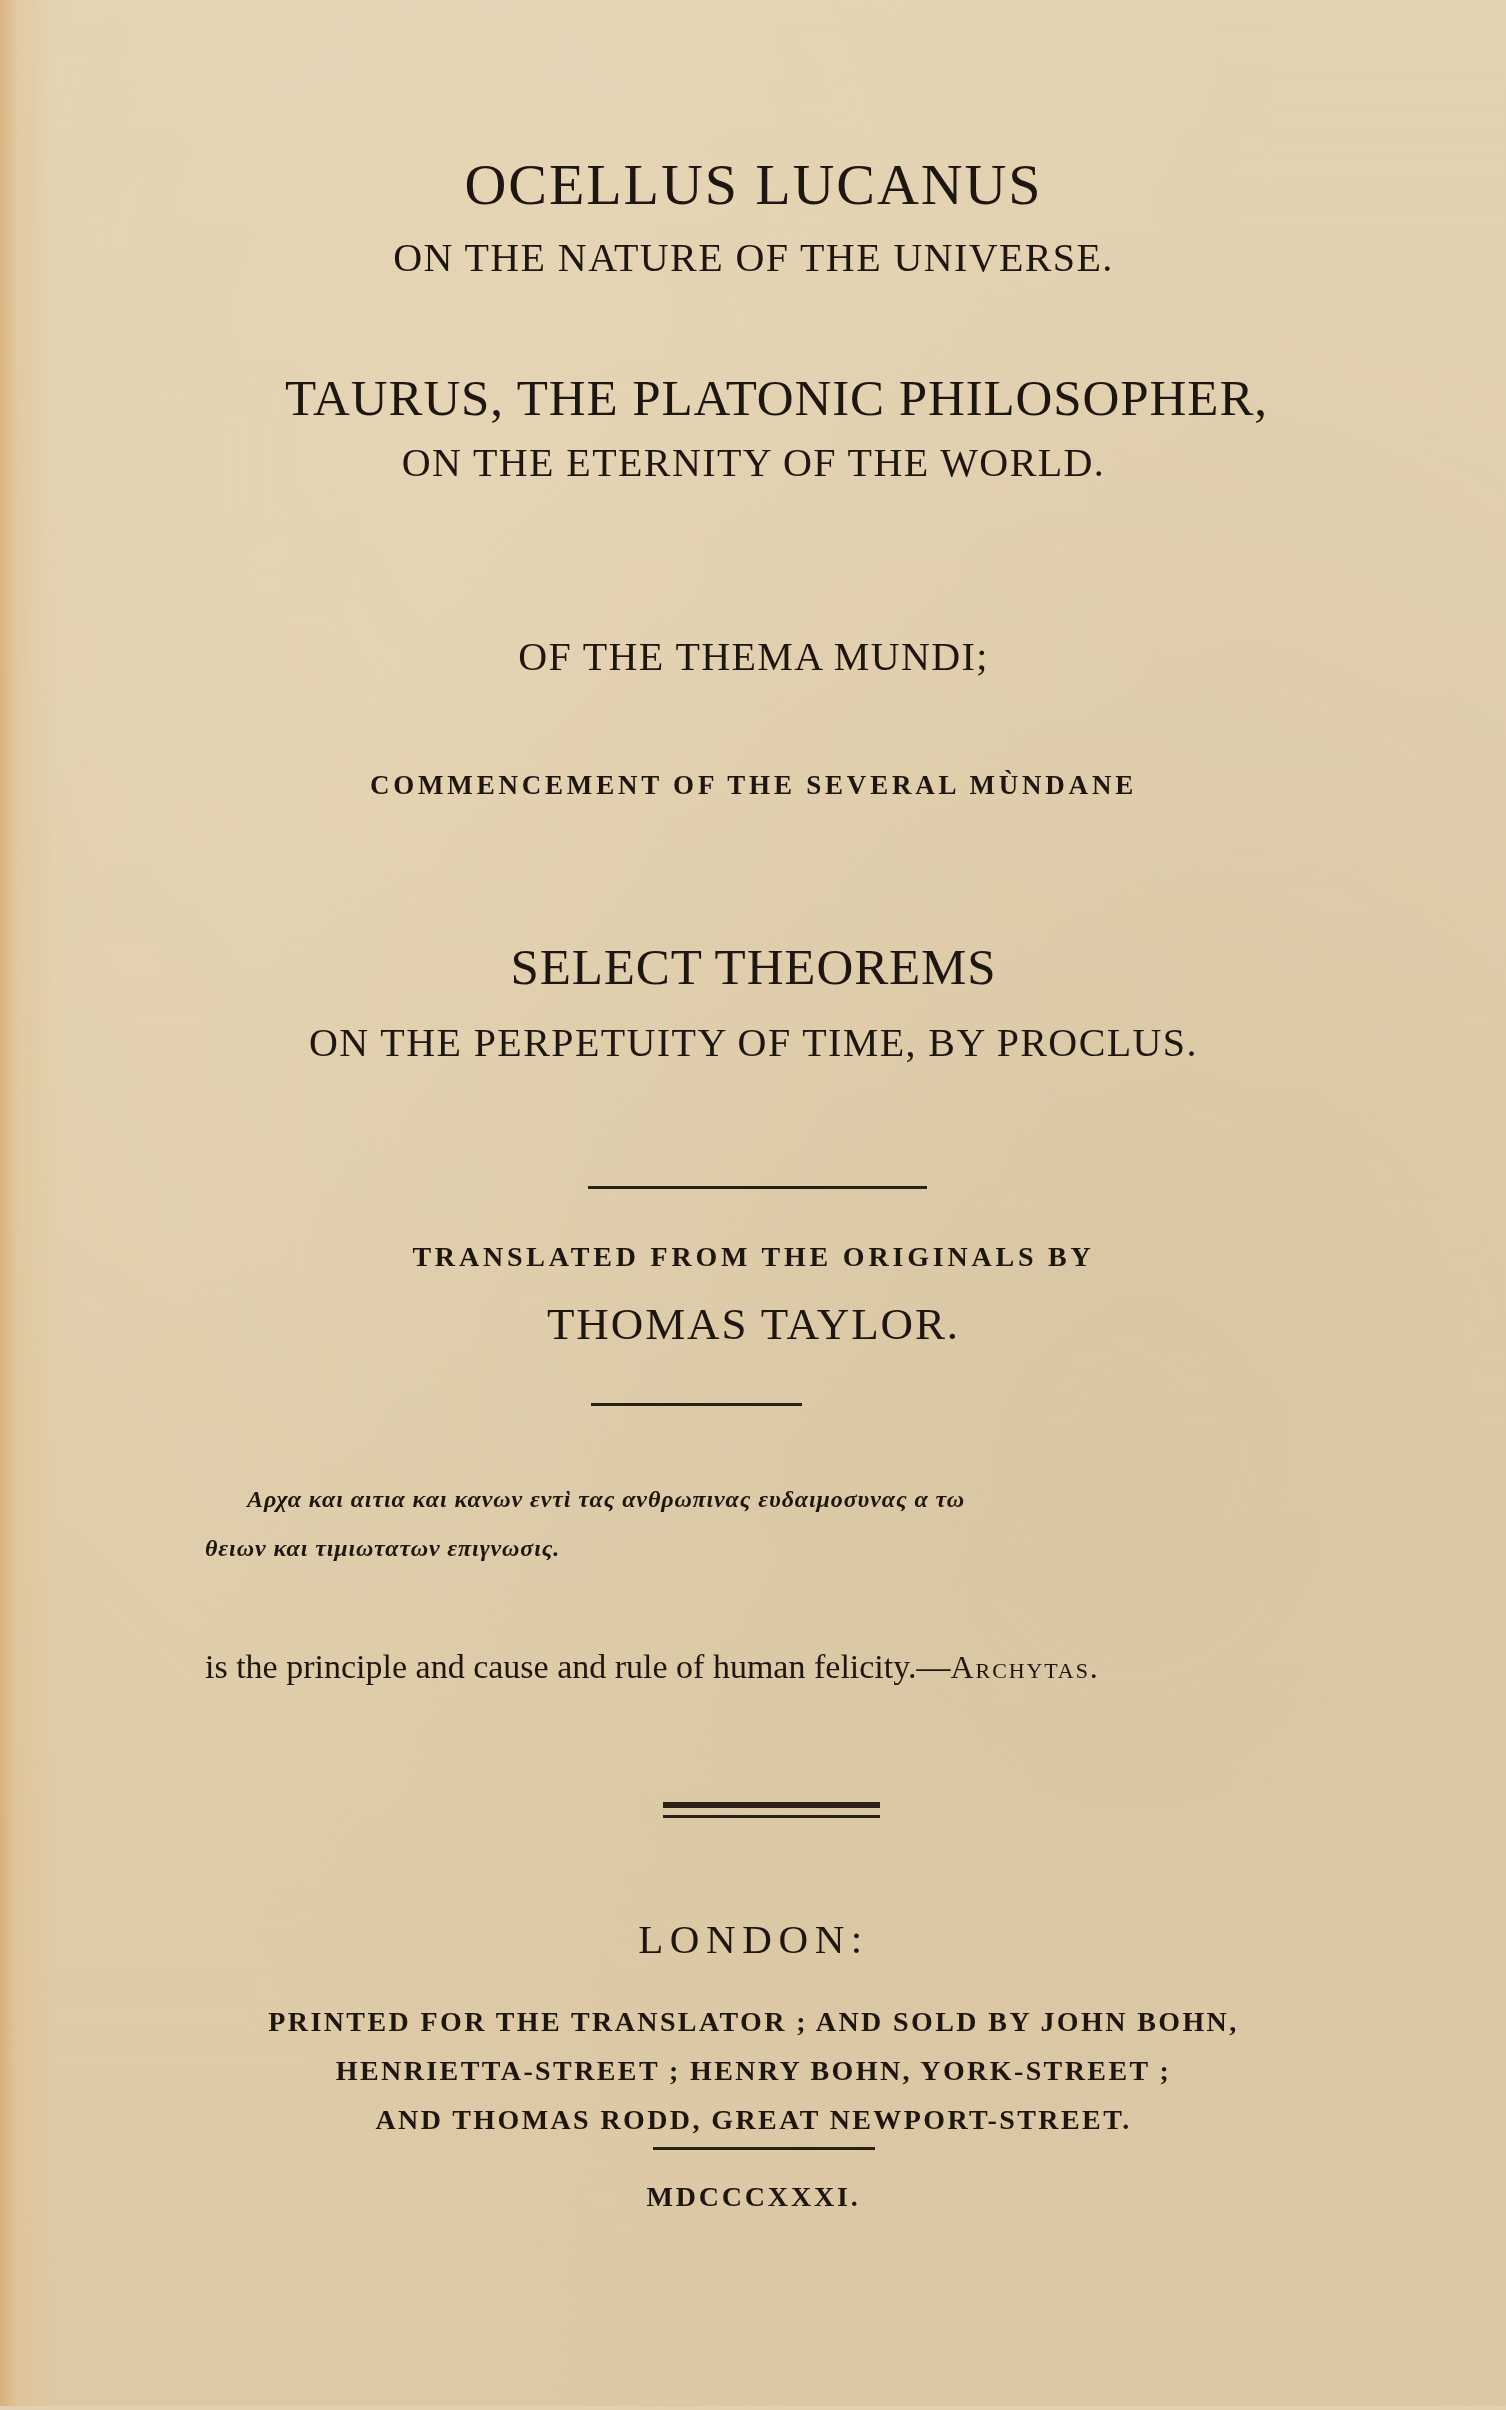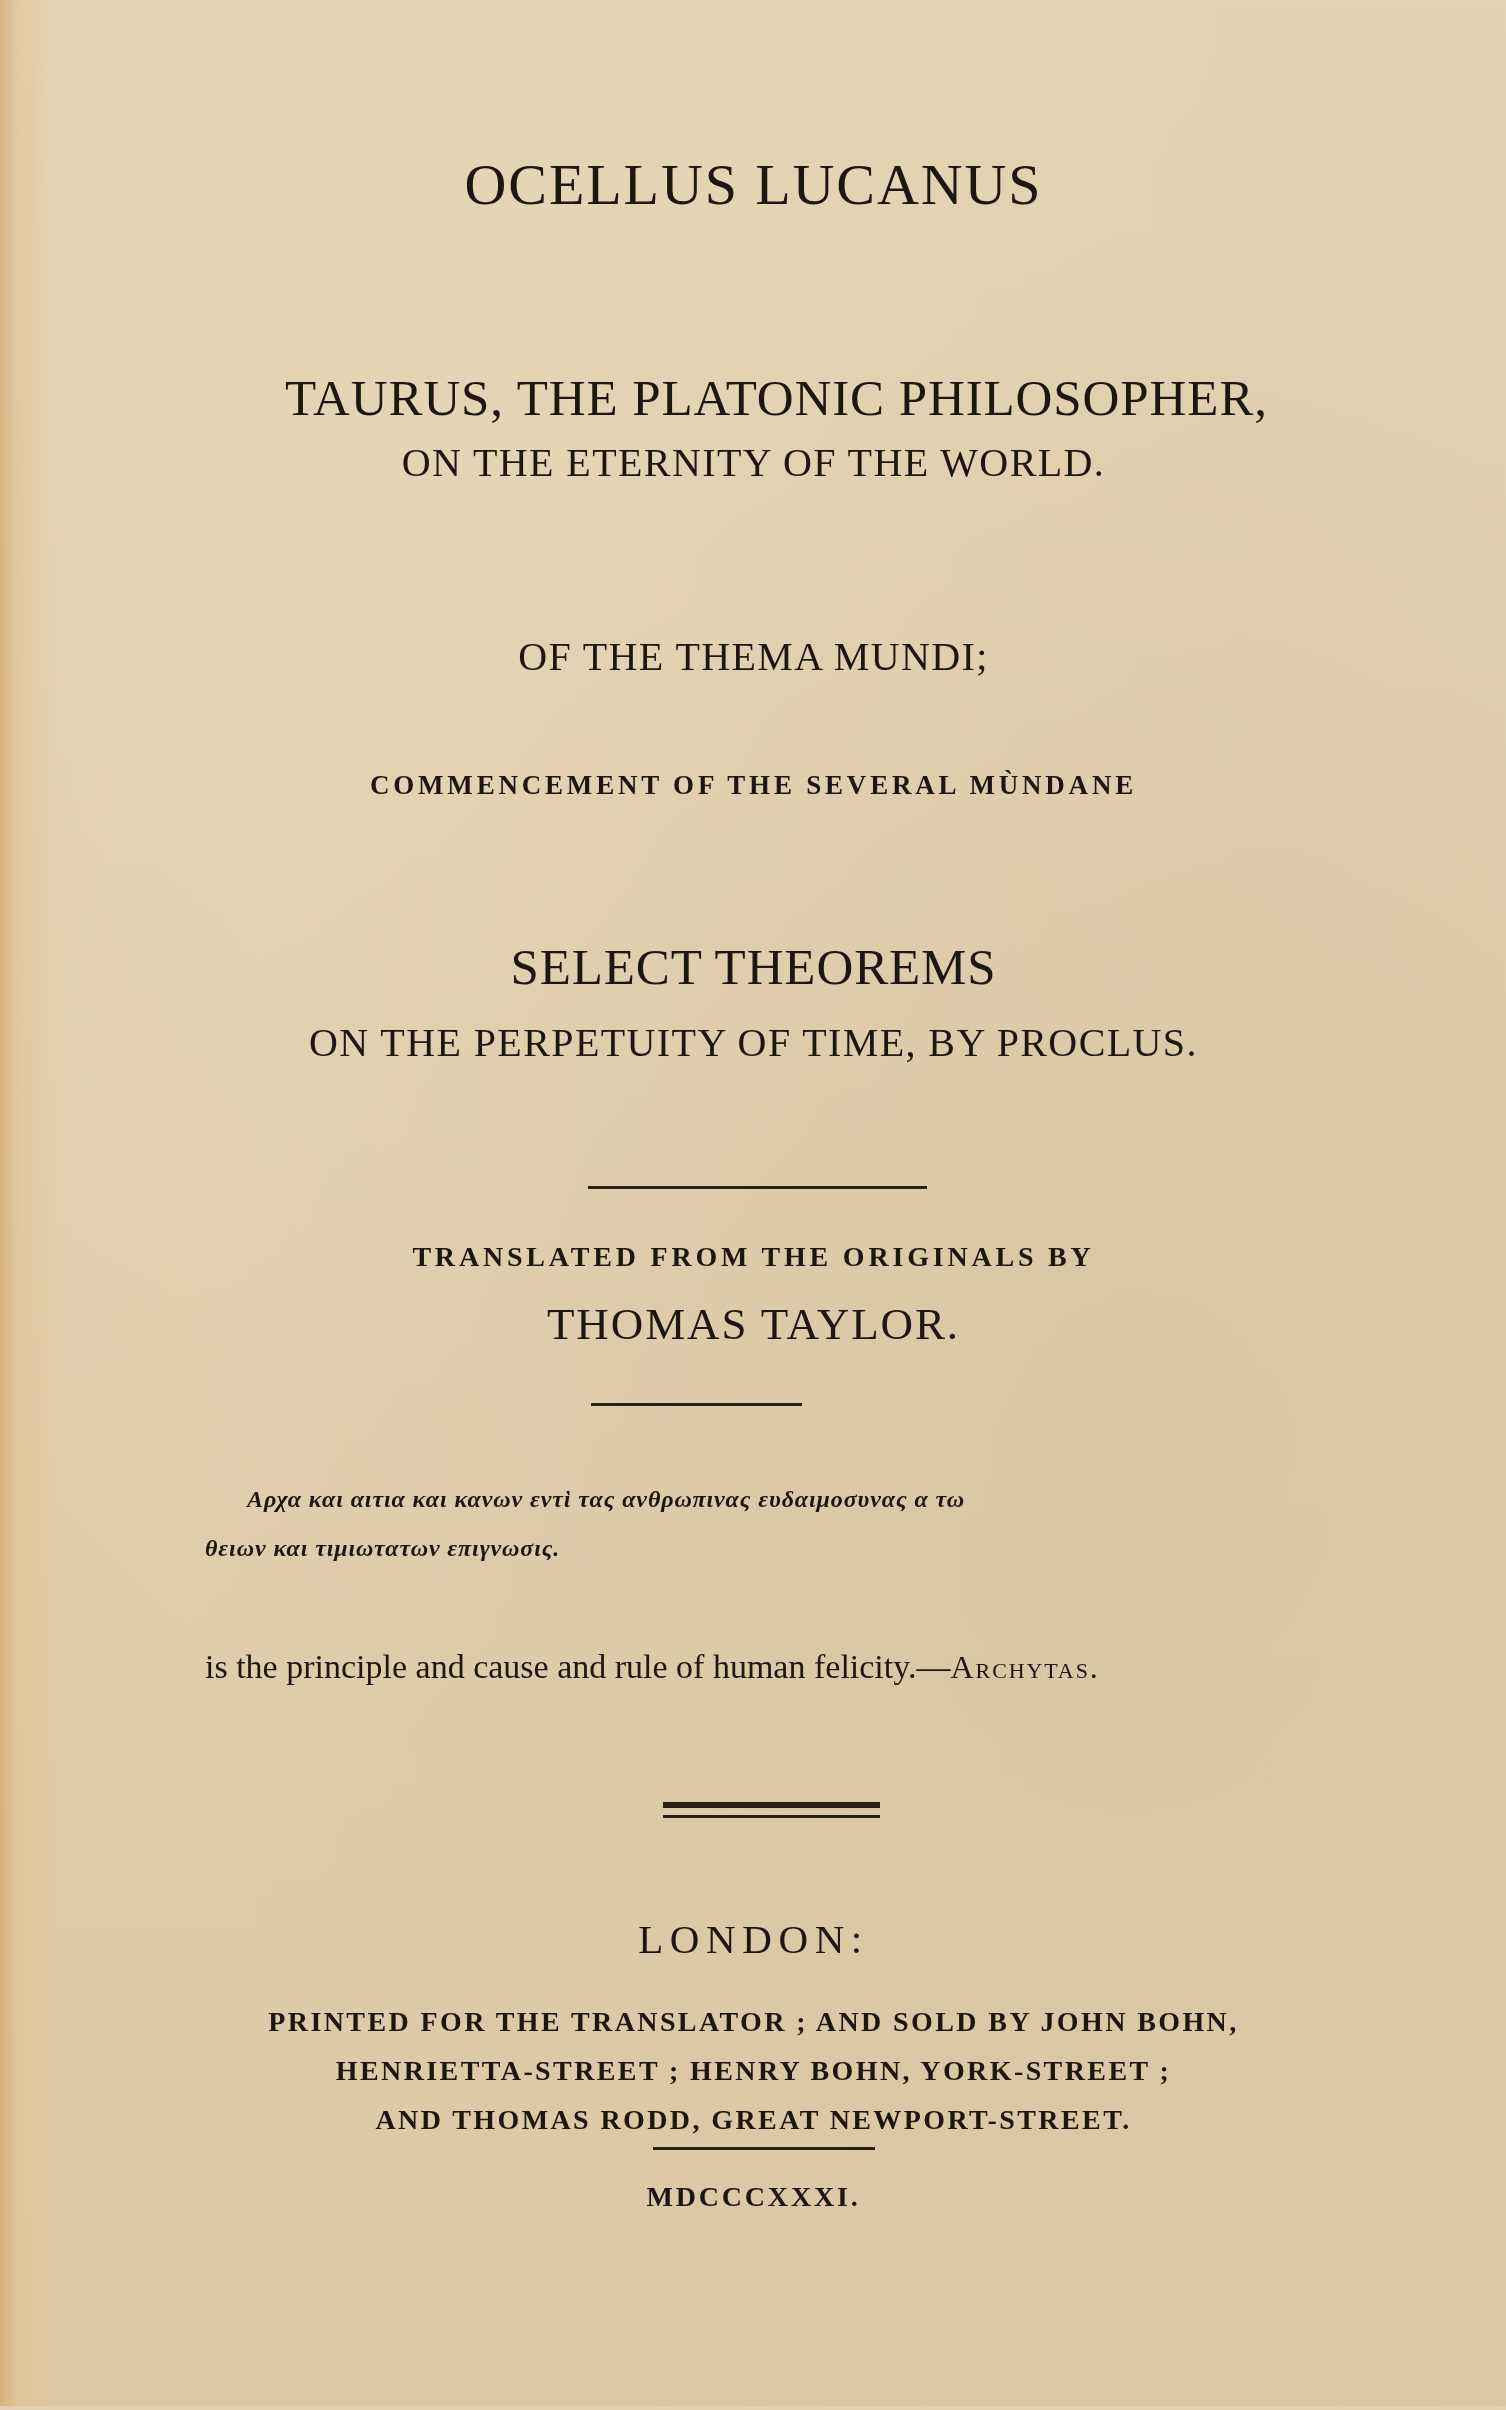--- a/index.html
+++ b/index.html
@@ -77,20 +77,21 @@
       font-weight: bold;
       letter-spacing: 2.4px;
     }
   </style>
 </head>
 <body>
 
 <div class="page">
 
   <div class="line title-main" style="top:151px;">OCELLUS LUCANUS</div>
+  <div class="line title-sub" style="top:234px;">ON THE NATURE OF THE UNIVERSE.</div>
 
   <div class="line title-mid" style="top:369px;margin-left:23px;">TAURUS, THE PLATONIC PHILOSOPHER,</div>
   <div class="line title-sub" style="top:439px;">ON THE ETERNITY OF THE WORLD.</div>
 
   <div class="line title-sub" style="top:633px;">OF THE THEMA MUNDI;</div>
   <div class="line small-caps-line" style="top:770px;">COMMENCEMENT OF THE SEVERAL MÙNDANE</div>
 
   <div class="line title-mid" style="top:938px;">SELECT THEOREMS</div>
   <div class="line title-sub" style="top:1019px;">ON THE PERPETUITY OF TIME, BY PROCLUS.</div>
 

